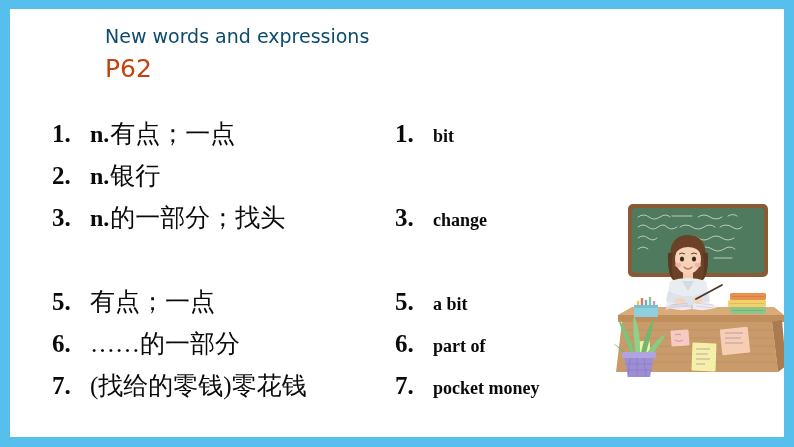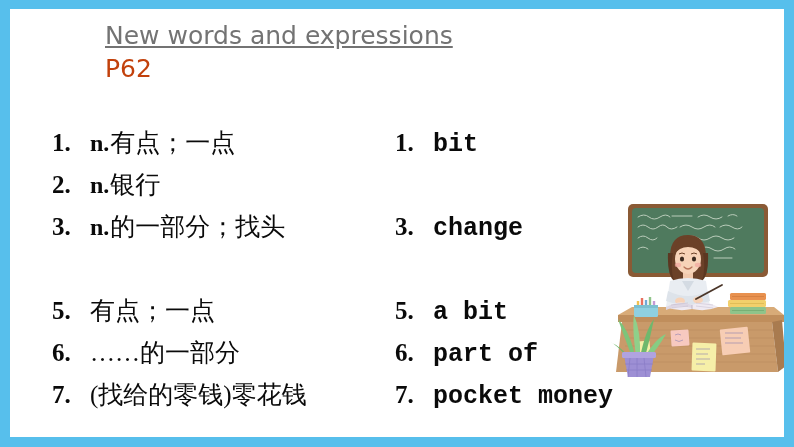--- a/index.html
+++ b/index.html
@@ -30,39 +30,38 @@
     overflow: hidden;
   }
   
   #title-block {
     position: absolute;
     left: 95px;
     top: 10px;
   }
   #main-title {
     font-family: "DejaVu Sans", sans-serif;
-    font-size: 25px;
+    font-size: 19px;
     line-height: 34px;
-    color: #737373;
+    color: #0c4a6e;
     white-space: nowrap;
     letter-spacing: 0px;
-    text-decoration: underline;
   }
   #page-ref {
     font-family: "DejaVu Sans", sans-serif;
     font-size: 25px;
     line-height: 32px;
     color: #c2410c;
     white-space: nowrap;
   }
   
   #word-list {
     position: absolute;
     left: 0px;
-    top: 113px;
+    top: 104px;
     width: 774px;
   }
   .word-row {
     position: relative;
     height: 42px;
   }
   .col-cn, .col-en {
     position: absolute;
     top: 0;
     white-space: nowrap;
@@ -85,24 +84,24 @@
     font-family: "Liberation Serif", serif;
     margin-right: 1px;
   }
   .cn-text {
     font-size: 25px;
     font-weight: normal;
     color: #0a0a0a;
     font-family: "Liberation Serif", serif;
   }
   .en-text {
-    font-size: 25px;
+    font-size: 18px;
     font-weight: bold;
     color: #0a0a0a;
-    font-family: Liberation Mono, monospace;
+    font-family: Liberation Serif, serif;
   }
   
   #illustration {
     position: absolute;
     left: 600px;
     top: 188px;
     width: 182px;
     height: 185px;
   }
   #illustration svg { display: block; }

